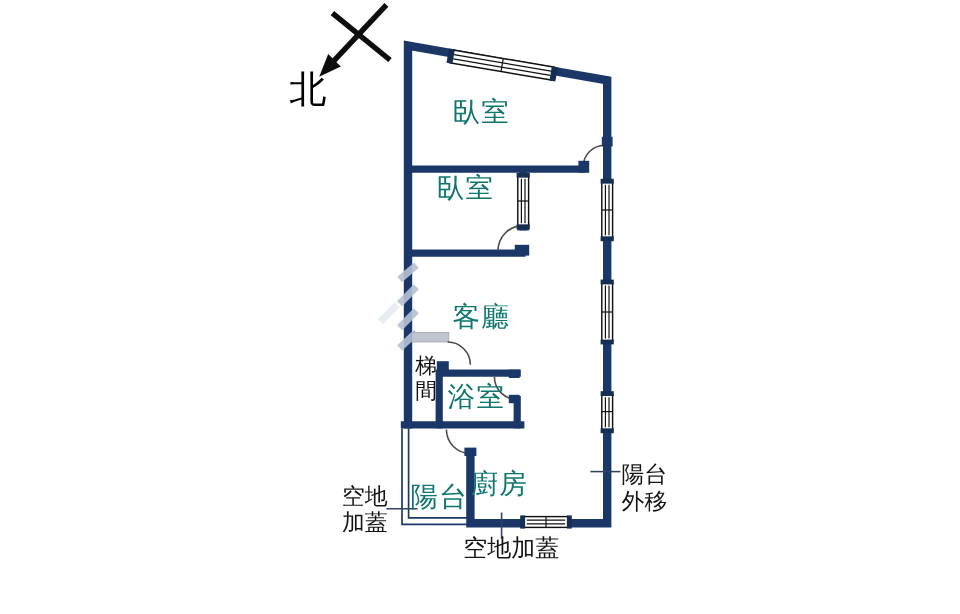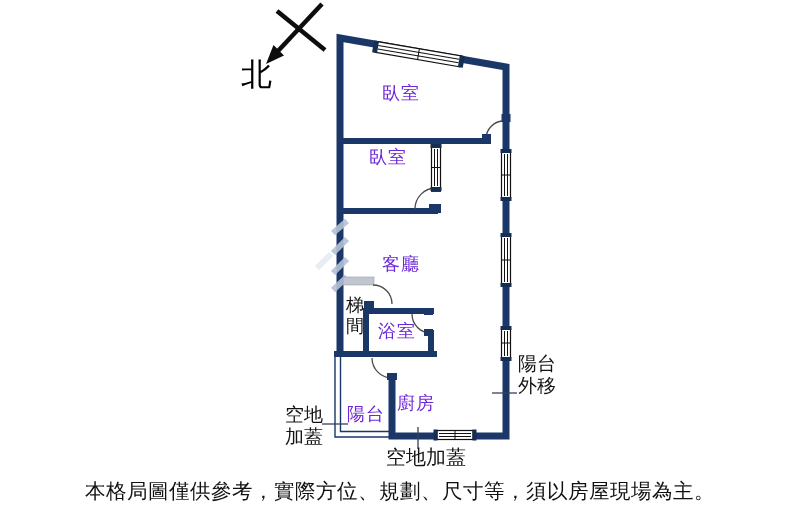--- a/index.html
+++ b/index.html
@@ -2,21 +2,21 @@
 <html><head>
 <meta charset="utf-8">
 <style>
   html,body{margin:0;padding:0;background:#fff;}
   .stage{
     position:relative;width:800px;height:512px;background:#ffffff;overflow:hidden;
     font-family:"Liberation Serif","DejaVu Serif",serif;
   }
   .stage svg{position:absolute;left:0;top:0;}
   .lbl{
-    position:absolute;color:#6d28d9;font-size:18px;letter-spacing:1px;
+    position:absolute;color:#0f766e;font-size:23px;letter-spacing:1px;
     white-space:nowrap;transform:translate(-50%,-50%);line-height:1;text-align:right;
   }
   .ann{
     position:absolute;color:#141414;font-size:19px;letter-spacing:0;
     line-height:21.5px;transform:none;white-space:normal;word-break:break-all;
   }
   .vert{
     position:absolute;color:#141414;font-size:18px;line-height:21px;
     width:19px;word-break:break-all;letter-spacing:0;font-family:Liberation Serif, serif;
   }
@@ -158,17 +158,16 @@
   <div class="lbl" style="left:401px;top:93px">臥室</div>
   <div class="lbl" style="left:388px;top:157px">臥室</div>
   <div class="lbl" style="left:401px;top:264px">客廳</div>
   <div class="vert" style="left:346px;top:295px">梯間</div>
   <div class="lbl" style="left:397px;top:331px">浴室</div>
   <div class="lbl" style="left:366px;top:414px">陽台</div>
   <div class="lbl" style="left:416px;top:403px">廚房</div>
 
   <div class="ann" style="left:285px;top:404px;width:42px">空地加蓋</div>
   <div class="ann" style="left:386px;top:447px;width:90px;font-size:20px">空地加蓋</div>
-  <div class="ann" style="left:518px;top:353px;width:42px">陽台外移</div>
+  <div class="ann" style="left:518px;top:386px;width:42px">陽台外移</div>
 
-  <div class="disclaimer">本格局圖僅供參考，實際方位、規劃、尺寸等，須以房屋現場為主。</div>
 
 </div>
 
 </body></html>

